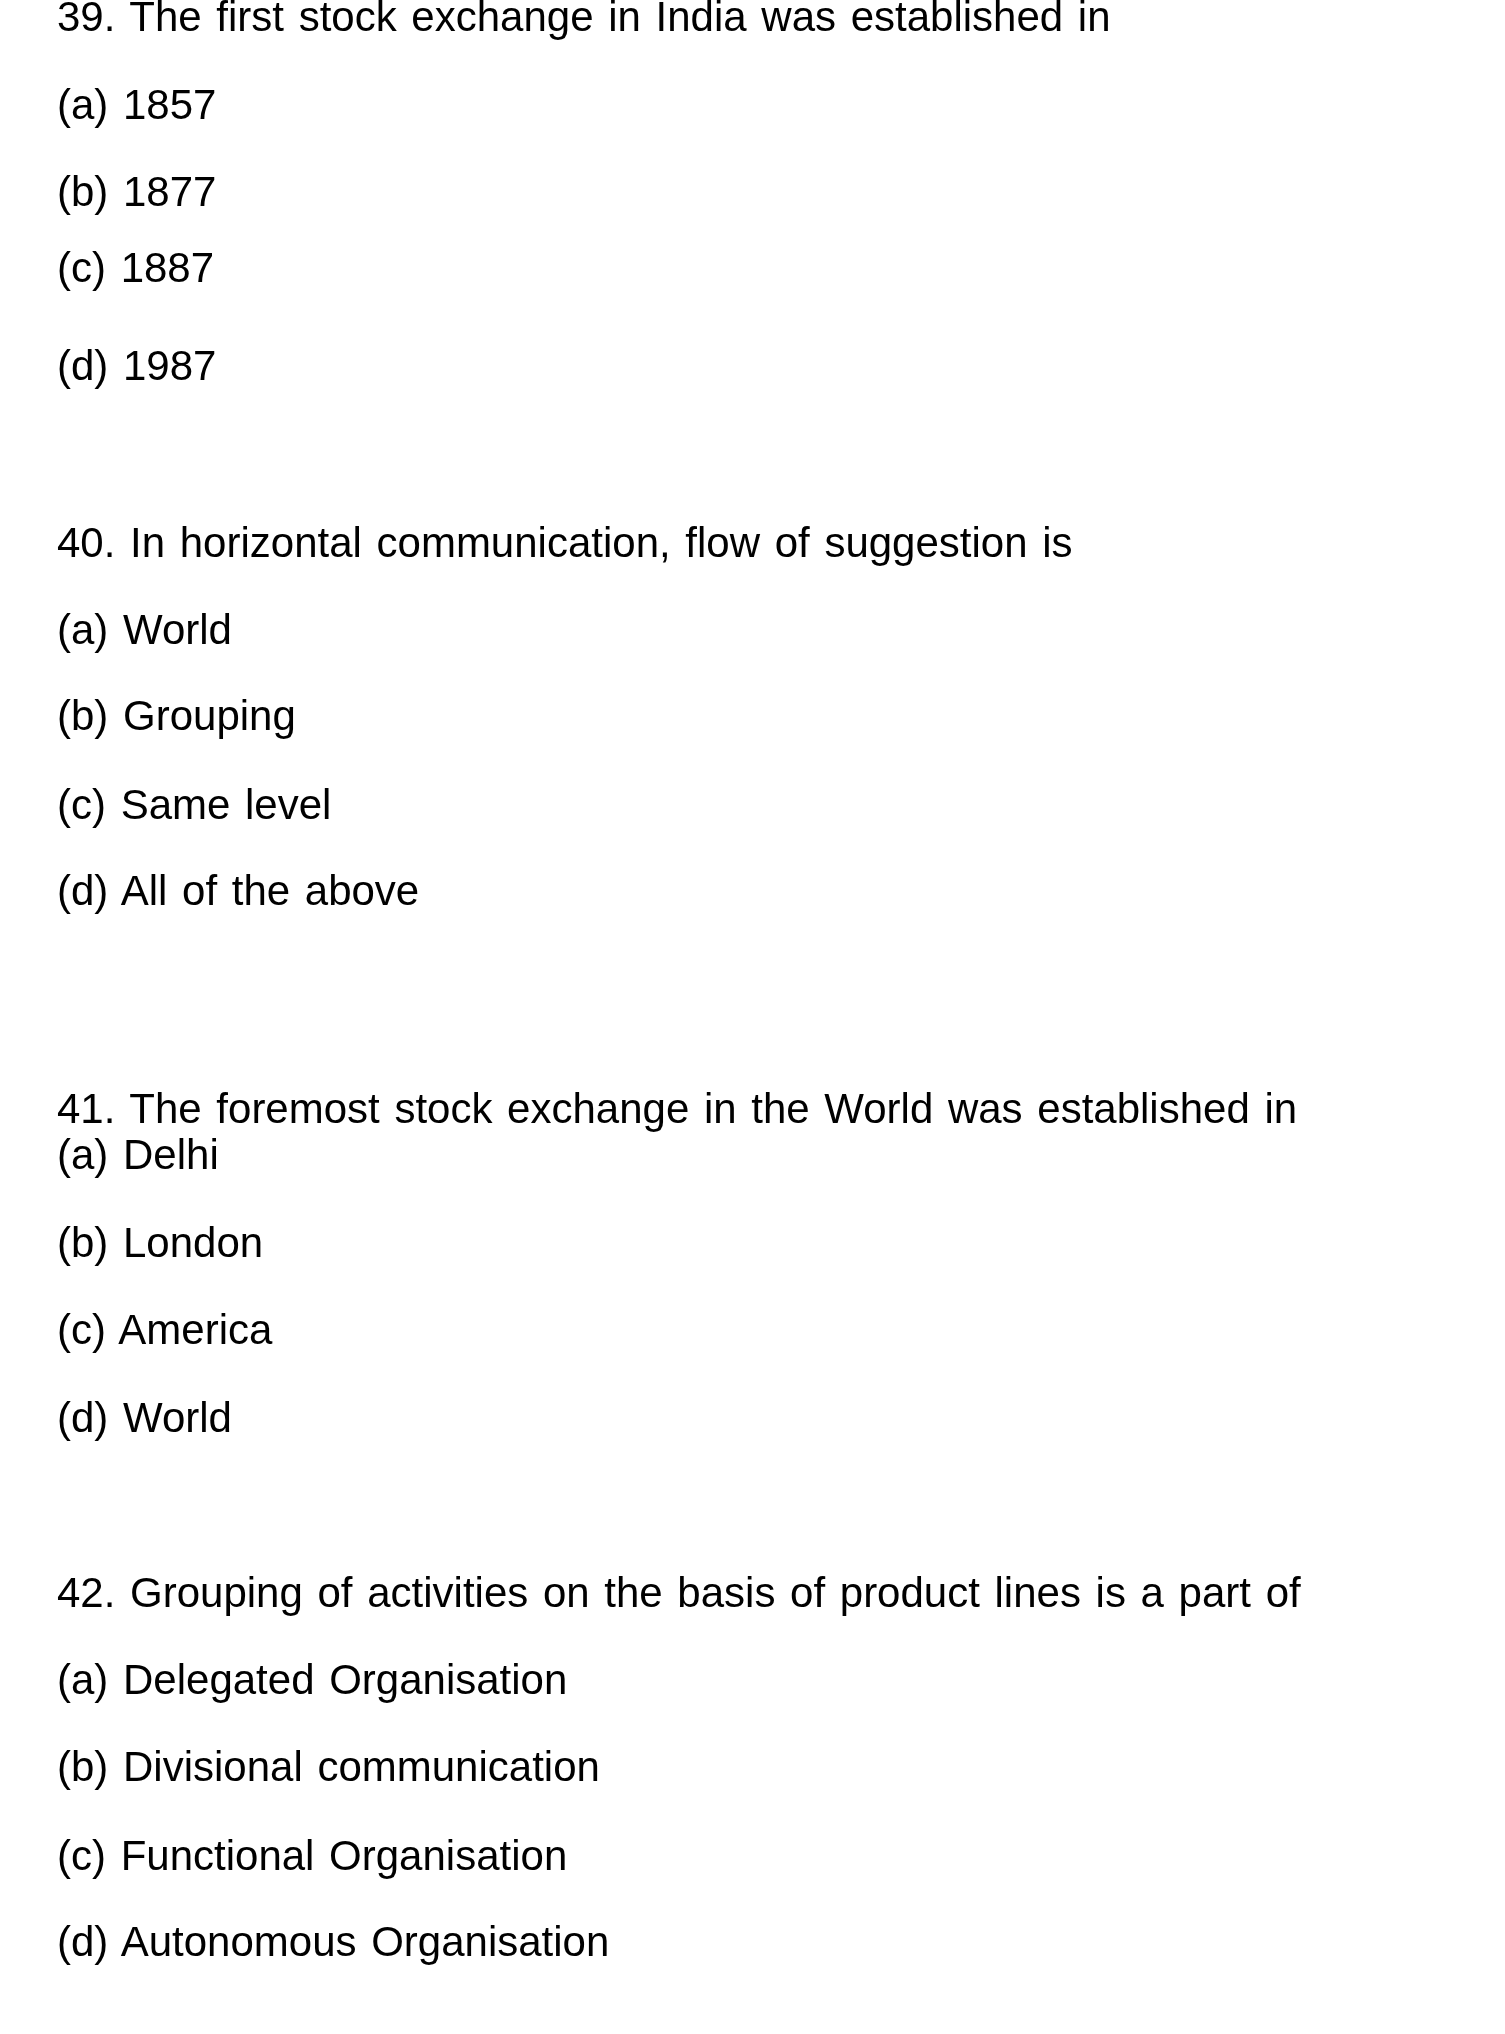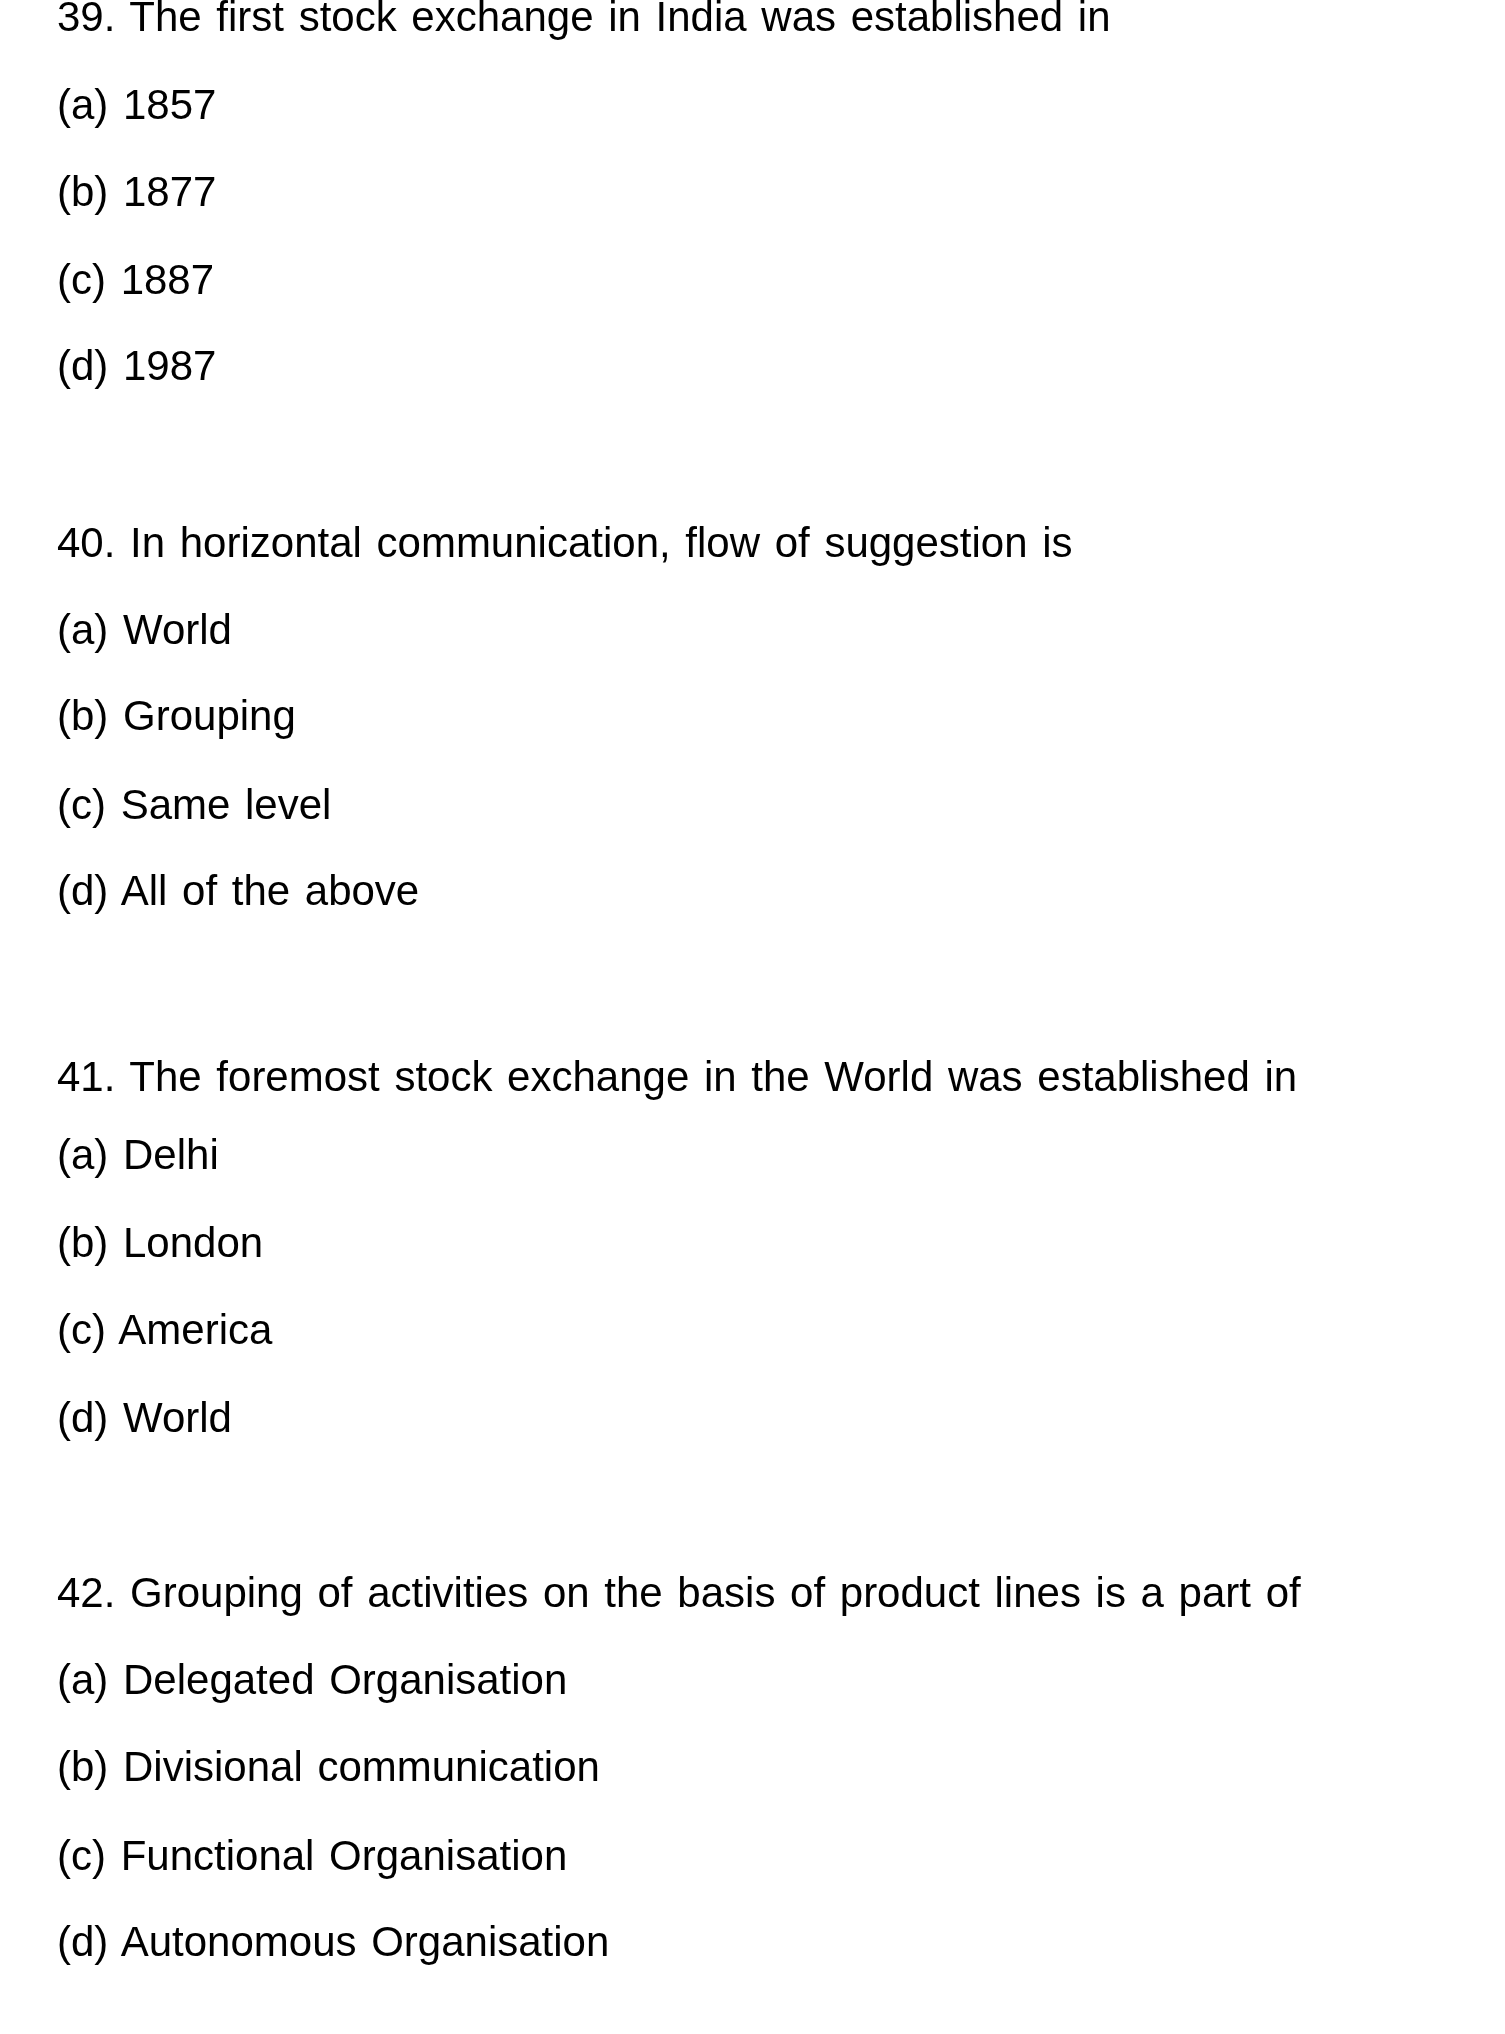--- a/index.html
+++ b/index.html
@@ -28,30 +28,30 @@
     }
     .opt-label { display: inline; }
     .opt-text { display: inline; }
   </style>
 </head>
 <body>
 
 <div class="line" style="top:-4px"><span>39.</span> <span>The first stock exchange in India was established in</span></div>
 <div class="line" style="top:84px"><span class="opt-label">(a)</span> <span class="opt-text">1857</span></div>
 <div class="line" style="top:171px"><span class="opt-label">(b)</span> <span class="opt-text">1877</span></div>
-<div class="line" style="top:259px"><span class="opt-label">(c)</span> <span class="opt-text">1887</span></div>
+<div class="line" style="top:247px"><span class="opt-label">(c)</span> <span class="opt-text">1887</span></div>
 <div class="line" style="top:345px"><span class="opt-label">(d)</span> <span class="opt-text">1987</span></div>
 
 <div class="line" style="top:522px"><span>40.</span> <span>In horizontal communication, flow of suggestion is</span></div>
 <div class="line" style="top:609px"><span class="opt-label">(a)</span> <span class="opt-text">World</span></div>
 <div class="line" style="top:695px"><span class="opt-label">(b)</span> <span class="opt-text">Grouping</span></div>
 <div class="line" style="top:784px"><span class="opt-label">(c)</span> <span class="opt-text">Same level</span></div>
 <div class="line" style="top:870px"><span class="opt-label">(d)</span> <span class="opt-text">All of the above</span></div>
 
-<div class="line" style="top:1056px"><span>41.</span> <span>The foremost stock exchange in the World was established in</span></div>
+<div class="line" style="top:1088px"><span>41.</span> <span>The foremost stock exchange in the World was established in</span></div>
 <div class="line" style="top:1134px"><span class="opt-label">(a)</span> <span class="opt-text">Delhi</span></div>
 <div class="line" style="top:1222px"><span class="opt-label">(b)</span> <span class="opt-text">London</span></div>
 <div class="line" style="top:1309px"><span class="opt-label">(c)</span> <span class="opt-text">America</span></div>
 <div class="line" style="top:1397px"><span class="opt-label">(d)</span> <span class="opt-text">World</span></div>
 
 <div class="line" style="top:1572px"><span>42.</span> <span>Grouping of activities on the basis of product lines is a part of</span></div>
 <div class="line" style="top:1659px"><span class="opt-label">(a)</span> <span class="opt-text">Delegated Organisation</span></div>
 <div class="line" style="top:1746px"><span class="opt-label">(b)</span> <span class="opt-text">Divisional communication</span></div>
 <div class="line" style="top:1835px"><span class="opt-label">(c)</span> <span class="opt-text">Functional Organisation</span></div>
 <div class="line" style="top:1921px"><span class="opt-label">(d)</span> <span class="opt-text">Autonomous Organisation</span></div>

